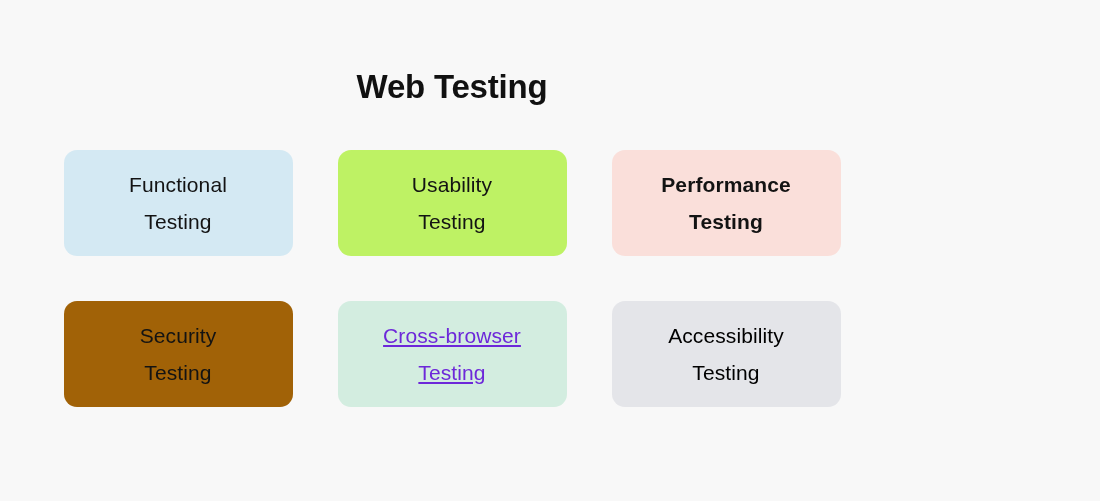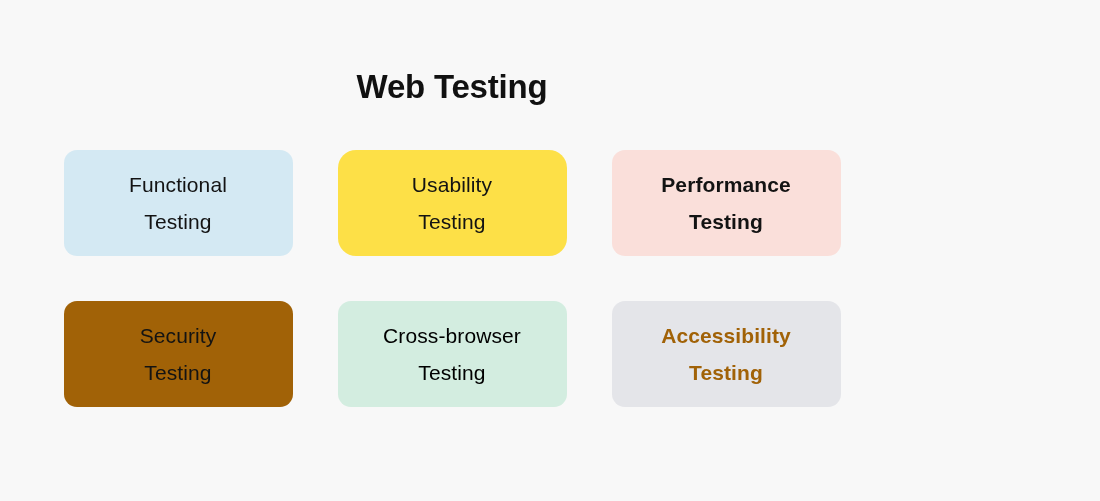--- a/index.html
+++ b/index.html
@@ -68,39 +68,39 @@
 
   <h1 class="page-title" style="color: rgb(17, 17, 17);">Web Testing</h1>
 
   <div class="card-grid">
 
     <div class="card" style="background: rgb(212, 233, 243);">
       <span class="card-label" style="color: rgb(19, 19, 19);">Functional
 Testing</span>
     </div>
 
-    <div class="card" style="background: #fde047; border-radius: 18px;">
+    <div class="card" style="background: #bef264;">
       <span class="card-label" style="color: rgb(19, 19, 19);">Usability
 Testing</span>
     </div>
 
     <div class="card" style="background: rgb(250, 223, 218);">
       <span class="card-label" style="color: rgb(19, 19, 19); font-weight: bold;">Performance
 Testing</span>
     </div>
 
     <div class="card" style="background: #a16207;">
       <span class="card-label" style="color: rgb(19, 19, 19);">Security
 Testing</span>
     </div>
 
     <div class="card" style="background: rgb(211, 237, 224);">
-      <span class="card-label" style="color: #000000;">Cross-browser
+      <span class="card-label" style="color: #6d28d9; text-decoration: underline;">Cross-browser
 Testing</span>
     </div>
 
     <div class="card" style="background: rgb(228, 229, 233);">
-      <span class="card-label" style="color: #a16207; font-weight: bold;">Accessibility
+      <span class="card-label" style="color: #000000;">Accessibility
 Testing</span>
     </div>
 
   </div>
 </div>
 
 </body></html>

